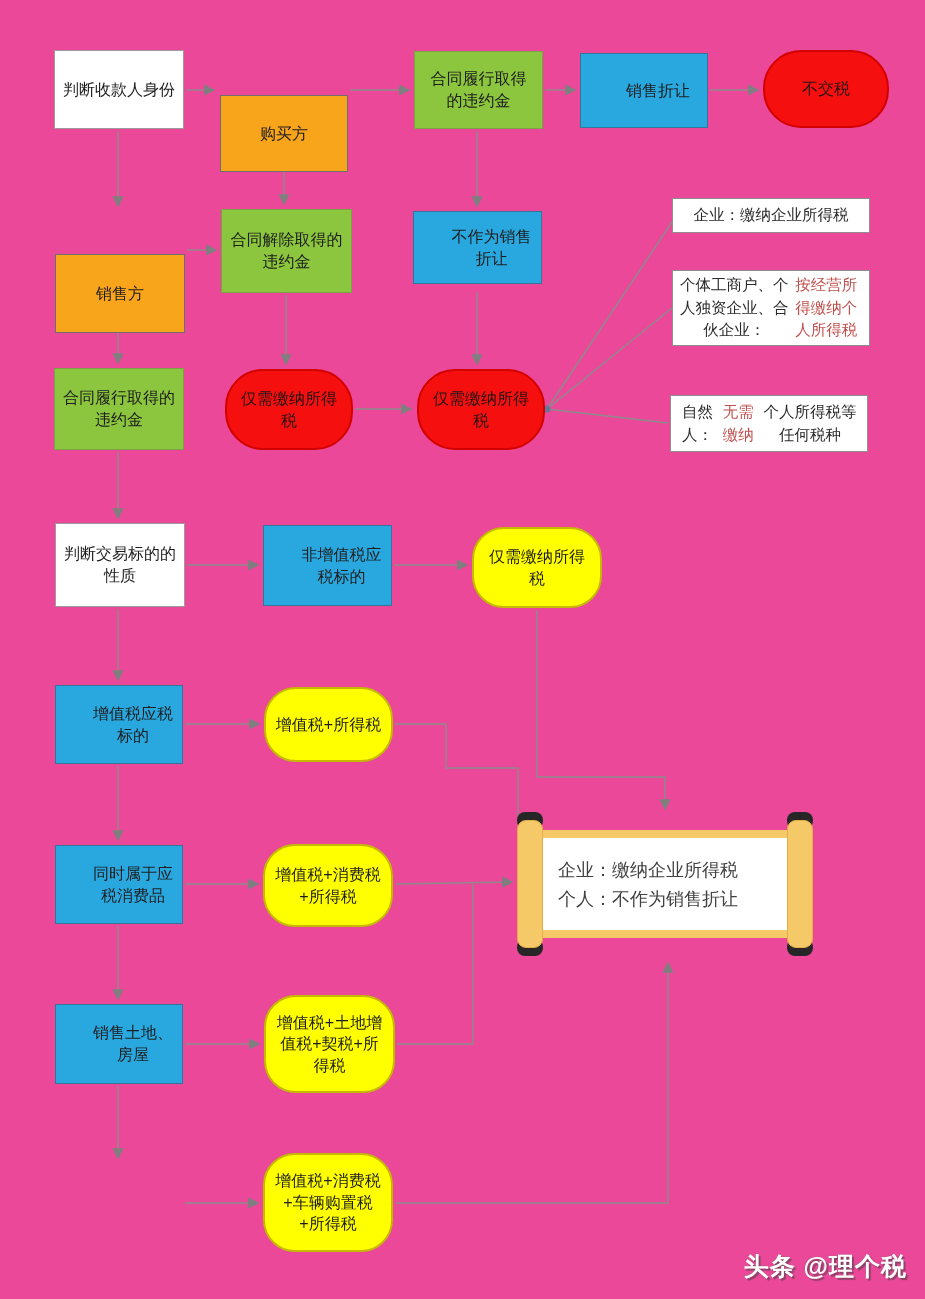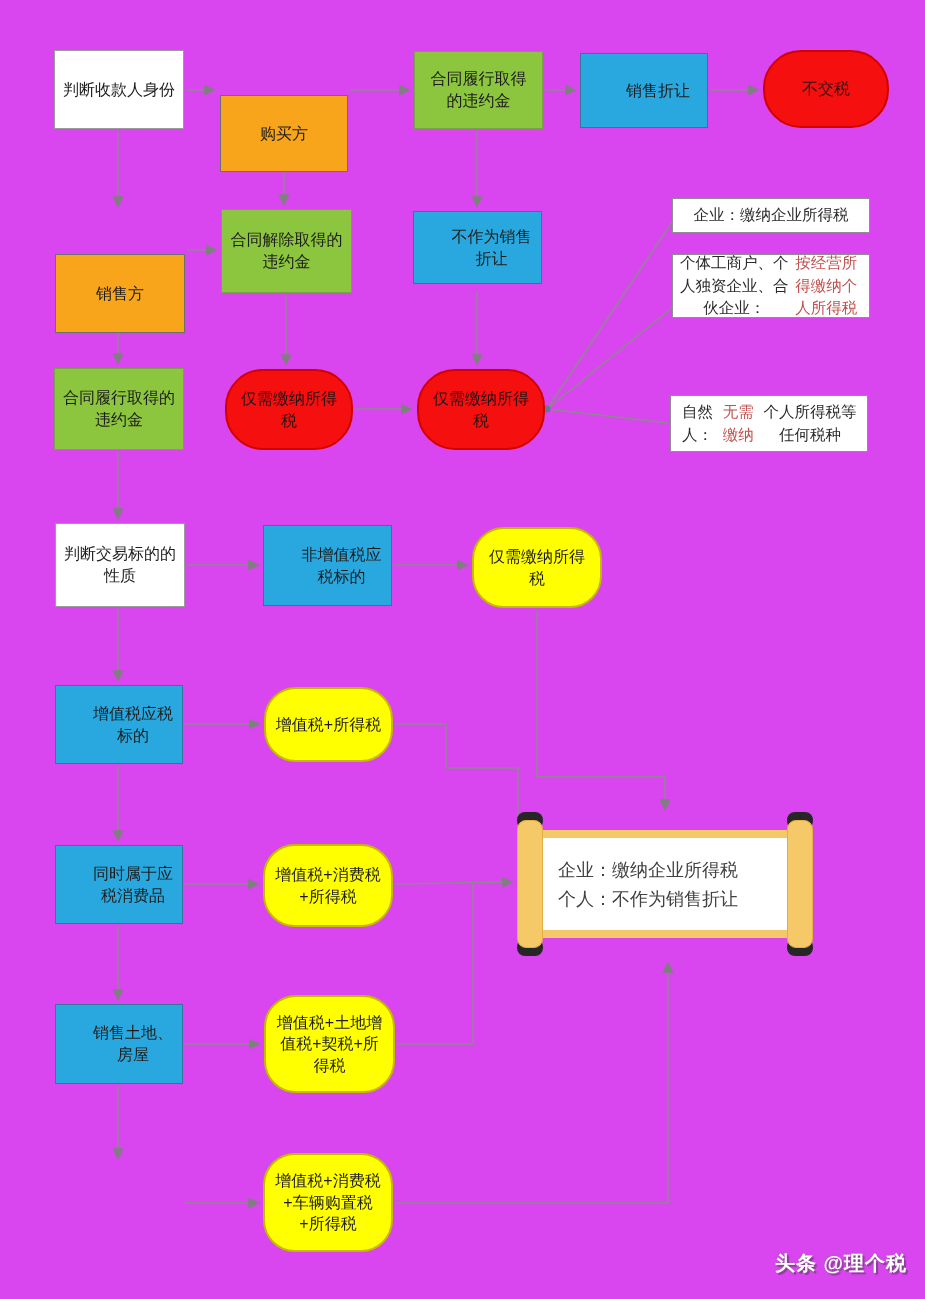--- a/index.html
+++ b/index.html
@@ -1,19 +1,19 @@
 <!DOCTYPE html>
 <html><head>
 <meta charset="utf-8">
 <style>
   html,body{margin:0;padding:0;background:#e9e9e9;}
   #stage{
     position:relative;
     width:925px;height:1299px;
-    background:#d946ef;
+    background:#ec4899;
     overflow:hidden;
     font-family:"Liberation Sans", sans-serif;
   }
   #wires{position:absolute;left:0;top:0;width:925px;height:1299px;}
   .node{
     position:absolute;
     display:flex;align-items:center;justify-content:center;
     text-align:center;
     box-sizing:border-box;
     padding:4px 8px;
@@ -41,21 +41,21 @@
   .paper{
     position:absolute;left:10px;right:10px;top:8px;bottom:8px;background:#ffffff;
     display:flex;flex-direction:column;justify-content:center;gap:5px;
     padding-left:18px;box-sizing:border-box;
     font-family:"Liberation Serif", serif;font-size:18px;color:#414141;
   }
   .pole{position:absolute;width:26px;height:128px;top:820px;background:#f5c868;border:1px solid #e5ae45;border-radius:9px;box-sizing:border-box;}
   .cap{position:absolute;width:26px;height:17px;background:#262626;border-radius:8px;}
   .watermark{
     position:absolute;right:18px;top:1250px;
-    font-size:20px;font-weight:bold;letter-spacing:1px;
+    font-size:25px;font-weight:bold;letter-spacing:1px;
     color:#ffffff;
     text-shadow:2px 2px 1px rgba(60,60,60,0.55), -1px -1px 1px rgba(120,120,120,0.25);
   }
 </style>
 </head>
 <body>
 
 <div id="stage">
 
   <svg id="wires" viewBox="0 0 925 1299">
@@ -104,21 +104,21 @@
   <div class="node rect-orange" style="left:220px;top:52px;width:128px;height:77px">购买方</div>
   <div class="node rect-green" style="left:414px;top:51px;width:129px;height:78px">合同履行取得的违约金</div>
   <div class="node rect-blue" style="left:580px;top:53px;width:128px;height:75px">销售折让</div>
   <div class="node pill-red" style="left:763px;top:50px;width:126px;height:78px">不交税</div>
 
   <div class="node rect-orange" style="left:55px;top:211px;width:130px;height:79px">销售方</div>
   <div class="node rect-green" style="left:221px;top:209px;width:131px;height:84px">合同解除取得的违约金</div>
   <div class="node rect-blue" style="left:413px;top:211px;width:129px;height:73px">不作为销售折让</div>
 
   <div class="node note" style="left:672px;top:198px;width:198px;height:35px">企业：缴纳企业所得税</div>
-  <div class="node note" style="left:672px;top:254px;width:198px;height:64px"><span>个体工商户、个人独资企业、合伙企业：</span><span class="red">按经营所得缴纳个人所得税</span></div>
+  <div class="node note" style="left:672px;top:270px;width:198px;height:76px"><span>个体工商户、个人独资企业、合伙企业：</span><span class="red">按经营所得缴纳个人所得税</span></div>
   <div class="node note" style="left:670px;top:395px;width:198px;height:57px"><span>自然人：</span><span class="red">无需缴纳</span><span>个人所得税等任何税种</span></div>
 
   <div class="node rect-green" style="left:54px;top:368px;width:130px;height:82px">合同履行取得的违约金</div>
   <div class="node pill-red" style="left:225px;top:369px;width:128px;height:81px">仅需缴纳所得税</div>
   <div class="node pill-red" style="left:417px;top:369px;width:128px;height:81px">仅需缴纳所得税</div>
 
   <div class="node rect-white" style="left:55px;top:523px;width:130px;height:84px">判断交易标的的性质</div>
   <div class="node rect-blue" style="left:263px;top:525px;width:129px;height:81px">非增值税应税标的</div>
   <div class="node pill-yellow" style="left:472px;top:527px;width:130px;height:81px">仅需缴纳所得税</div>
 

